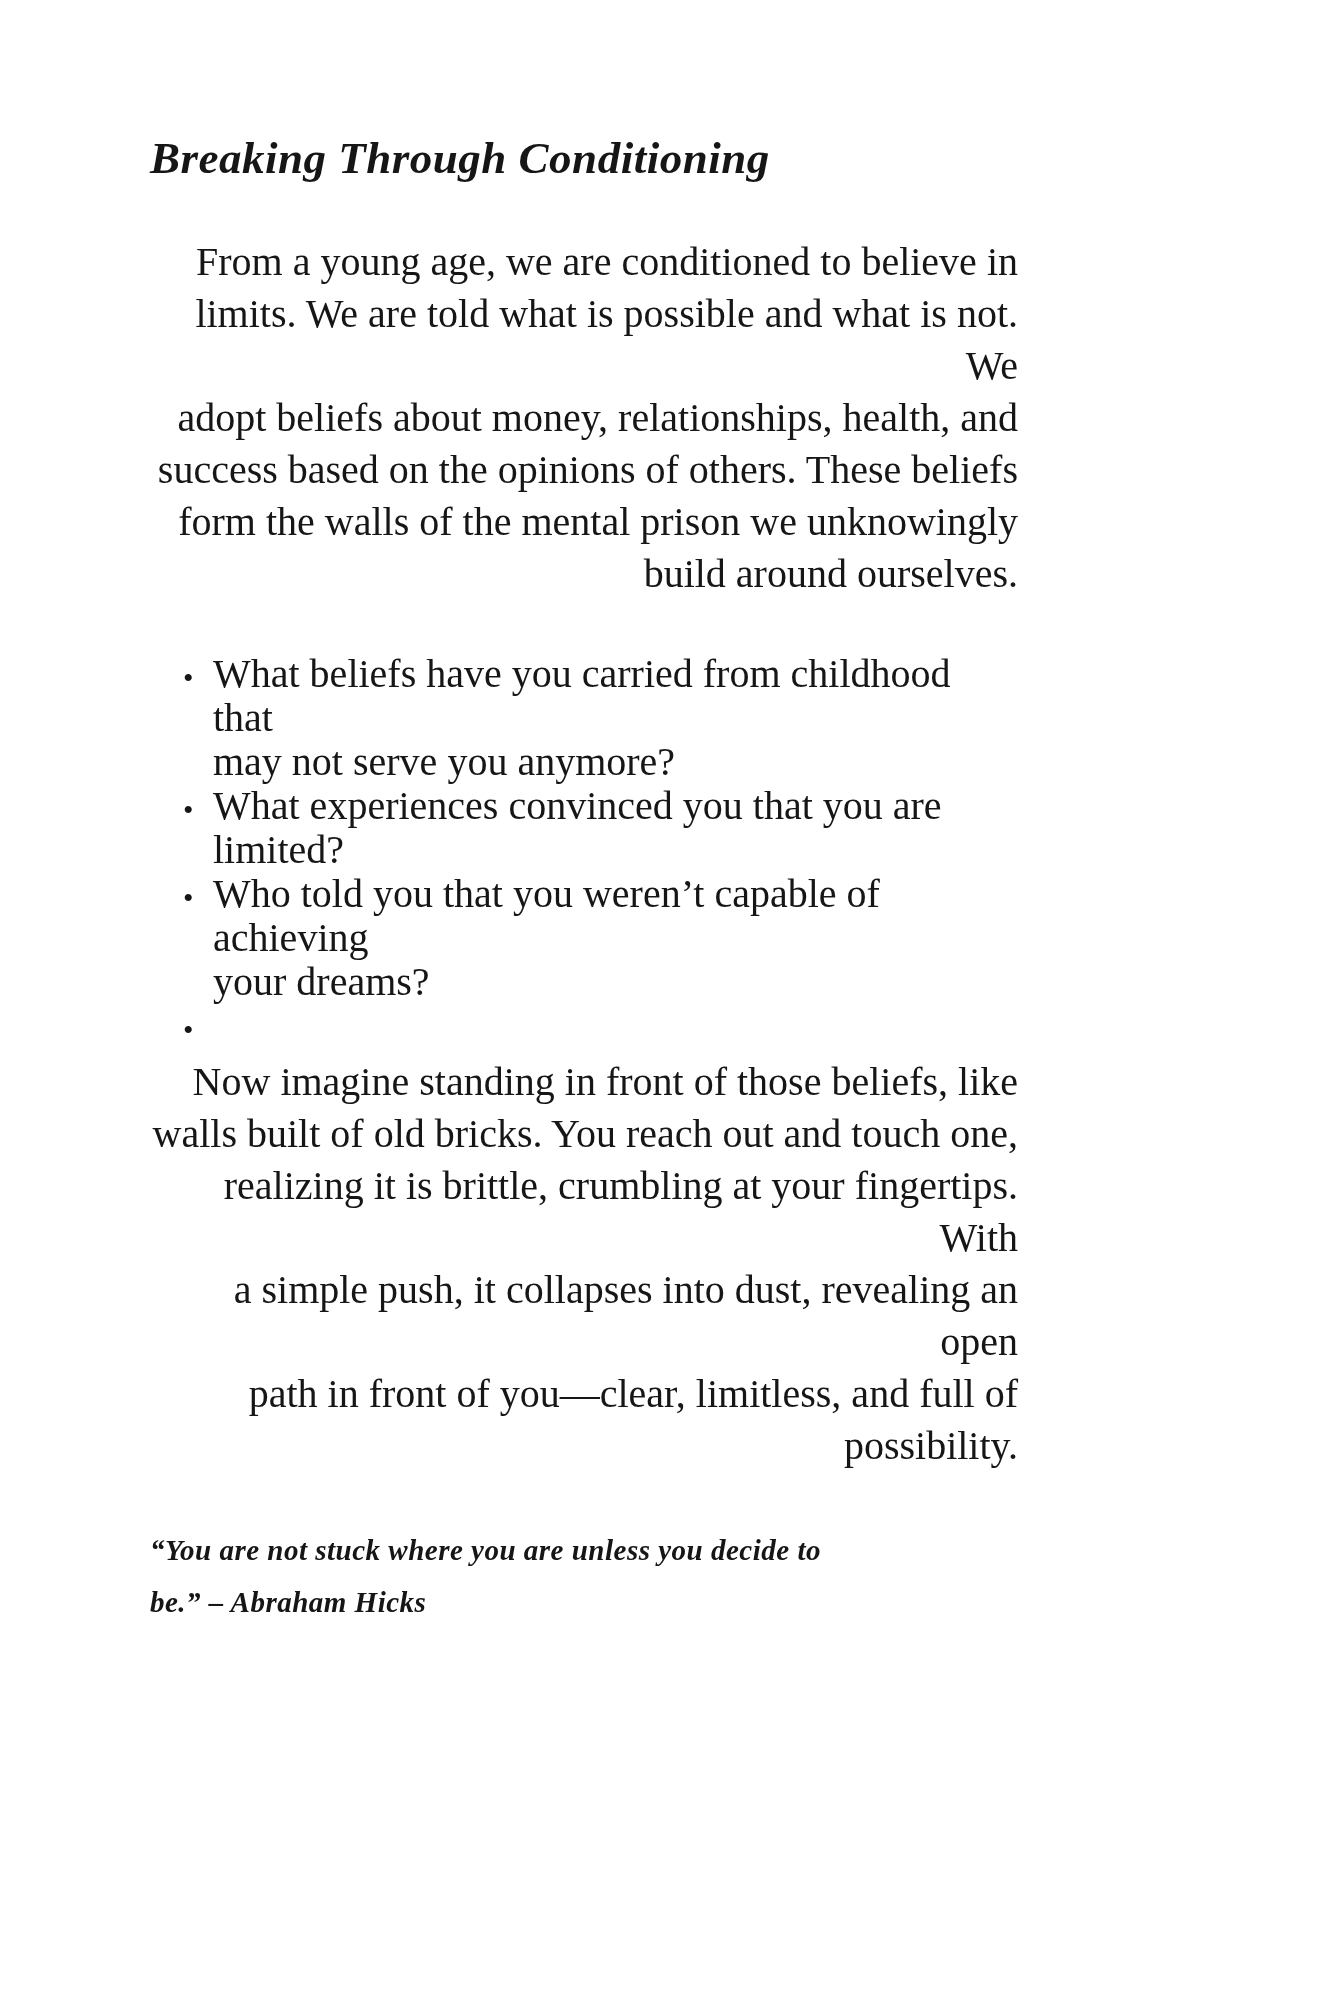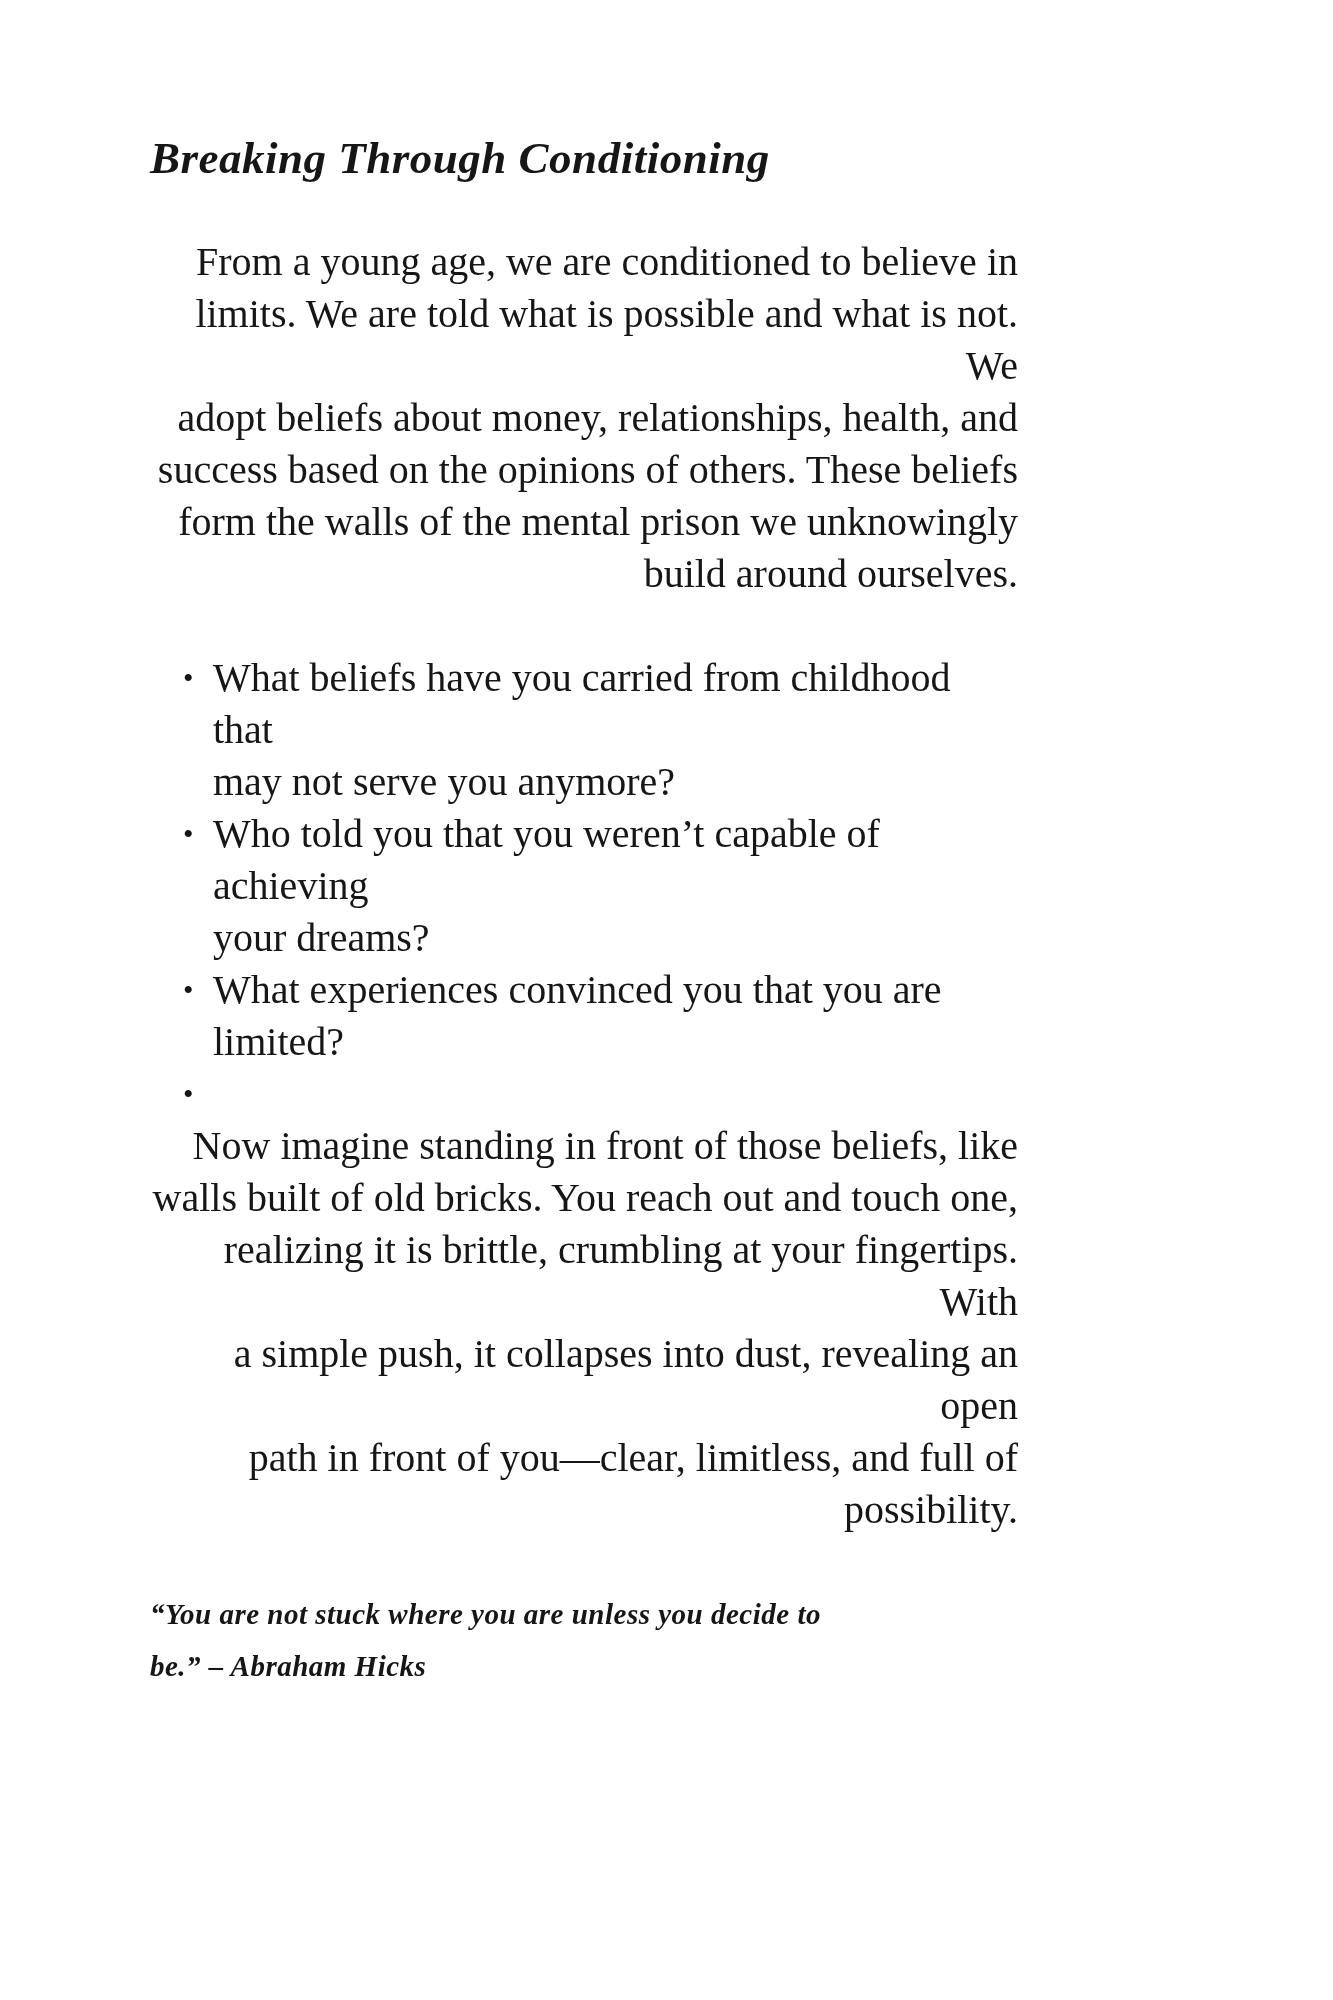--- a/index.html
+++ b/index.html
@@ -41,21 +41,21 @@
   }
   ul.question-list {
     margin: 0;
     padding: 0 0 0 63px;
     list-style: none;
   }
   ul.question-list li {
     position: relative;
     white-space: pre-line;
     min-height: 52px;
-    line-height: 52px;
+    line-height: 44px;
   }
   ul.question-list li::before {
     content: "\2022";
     position: absolute;
     left: -30px;
     top: 0;
     font-size: 30px;
     line-height: 52px;
     color: #161616;
   }
@@ -85,24 +85,24 @@
 adopt beliefs about money, relationships, health, and
 success based on the opinions of others. These beliefs
 form the walls of the mental prison we unknowingly
 build around ourselves.</p>
 
 
 
     <ul class="question-list">
       <li>What beliefs have you carried from childhood that
 may not serve you anymore?</li>
+      <li>What experiences convinced you that you are
+limited?</li>
       <li>Who told you that you weren’t capable of achieving
 your dreams?</li>
-      <li>What experiences convinced you that you are
-limited?</li>
       <li></li>
     </ul>
 
     <p class="para after-list">Now imagine standing in front of those beliefs, like
 walls built of old bricks. You reach out and touch one,
 realizing it is brittle, crumbling at your fingertips. With
 a simple push, it collapses into dust, revealing an open
 path in front of you—clear, limitless, and full of
 possibility.</p>
 

